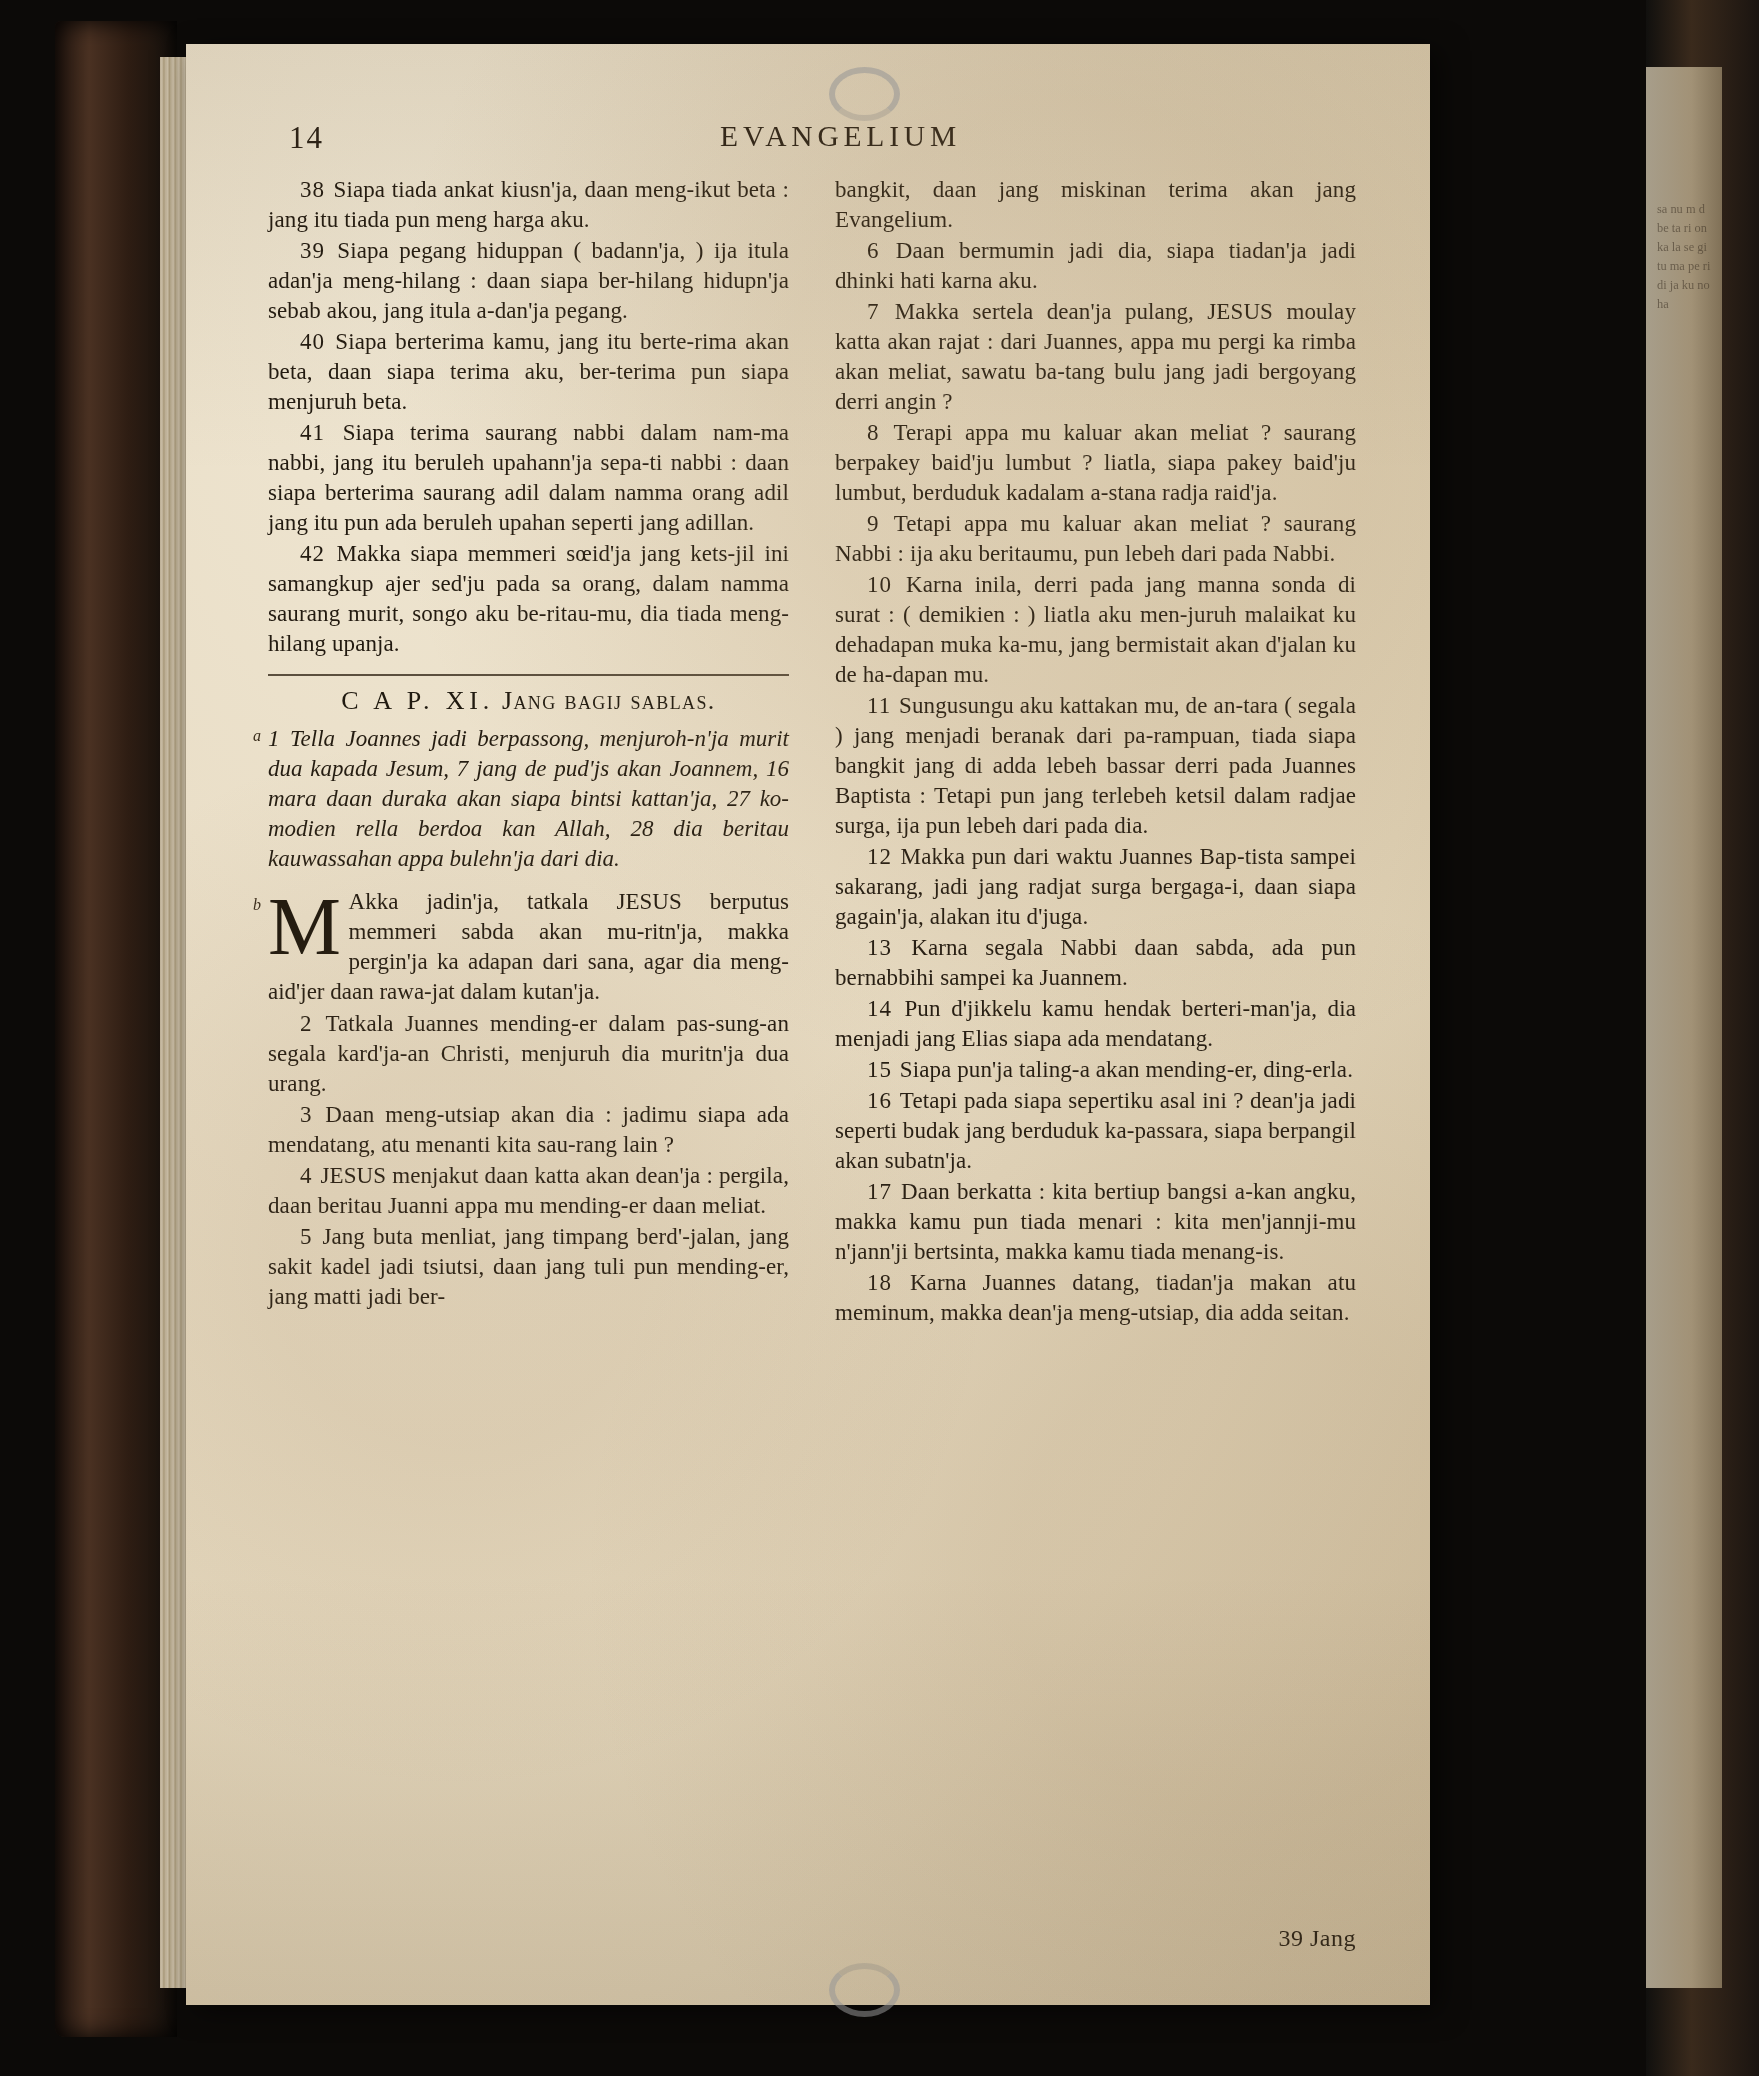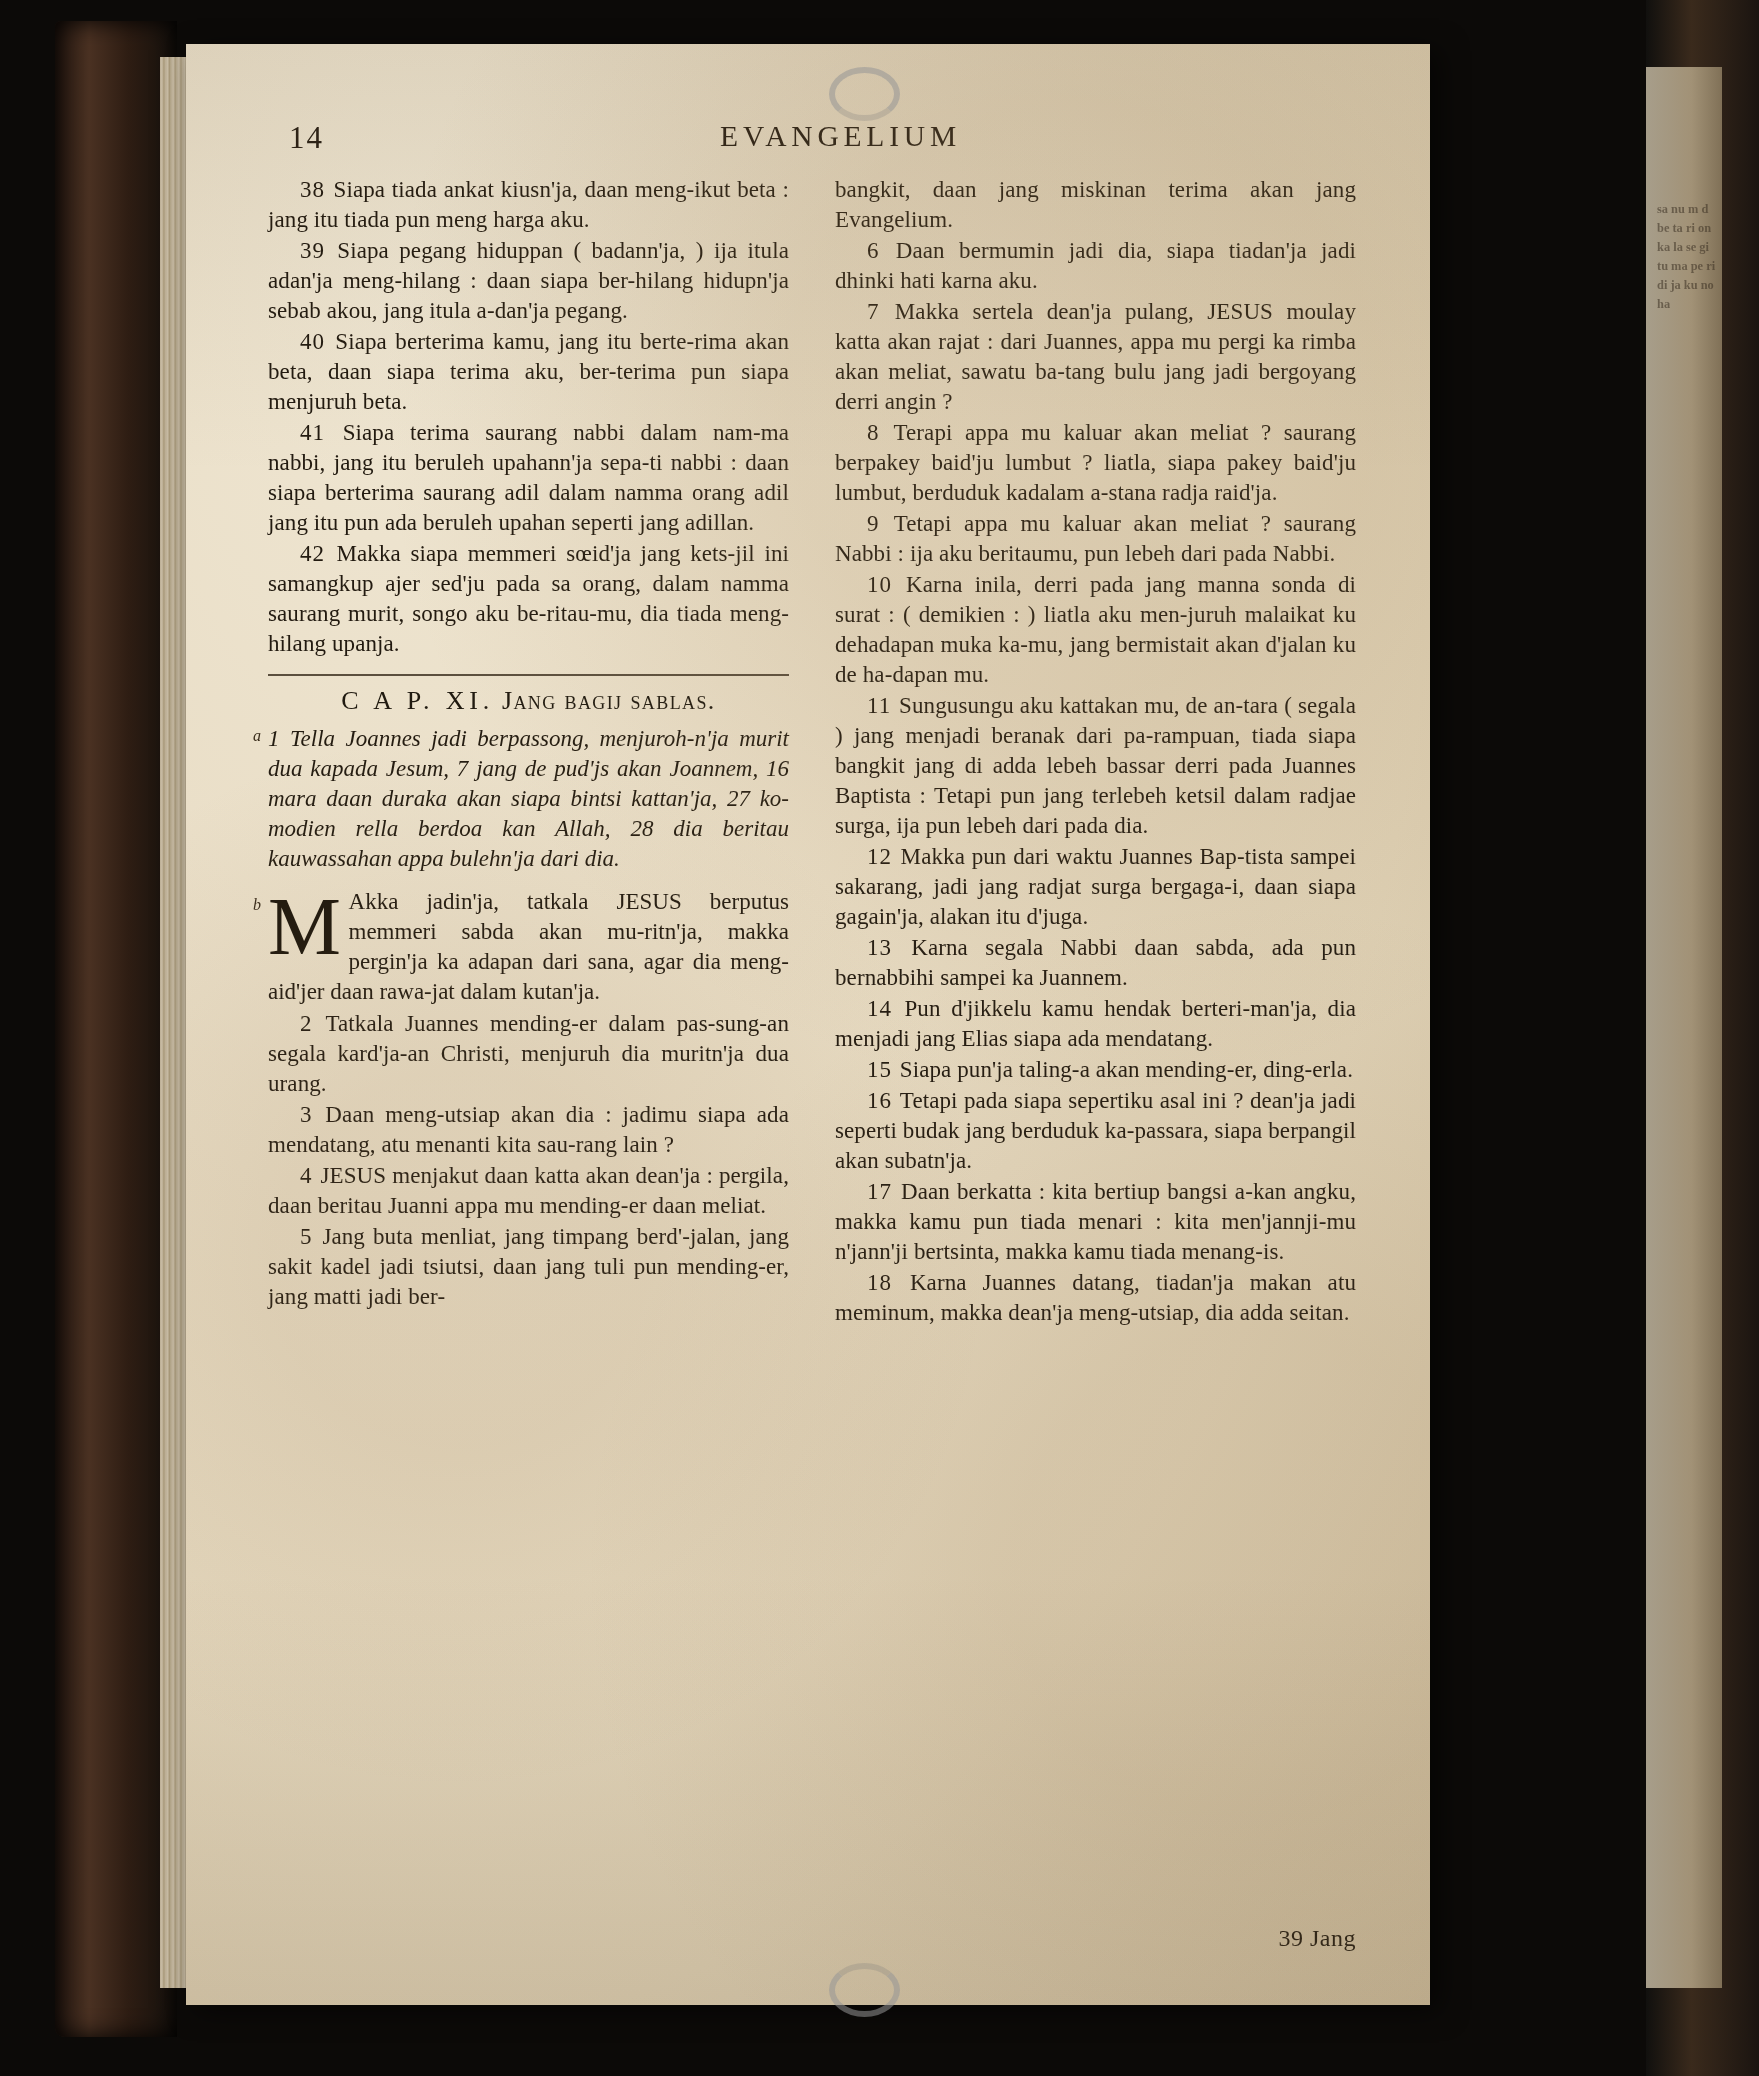--- a/index.html
+++ b/index.html
@@ -66,21 +66,20 @@
     right: 42px;
     top: 200px;
     width: 61px;
     height: 1046px;
     color: #3a2f22;
     font-size: 12.4px;
     line-height: 19px;
     overflow: hidden;
     opacity: .55;
     font-family: "Liberation Serif", serif;
-    font-weight: bold;
   }
 
   
   .page {
     position: absolute;
     left: 186px;
     top: 44px;
     width: 1244px;
     height: 1961px;
     background:

